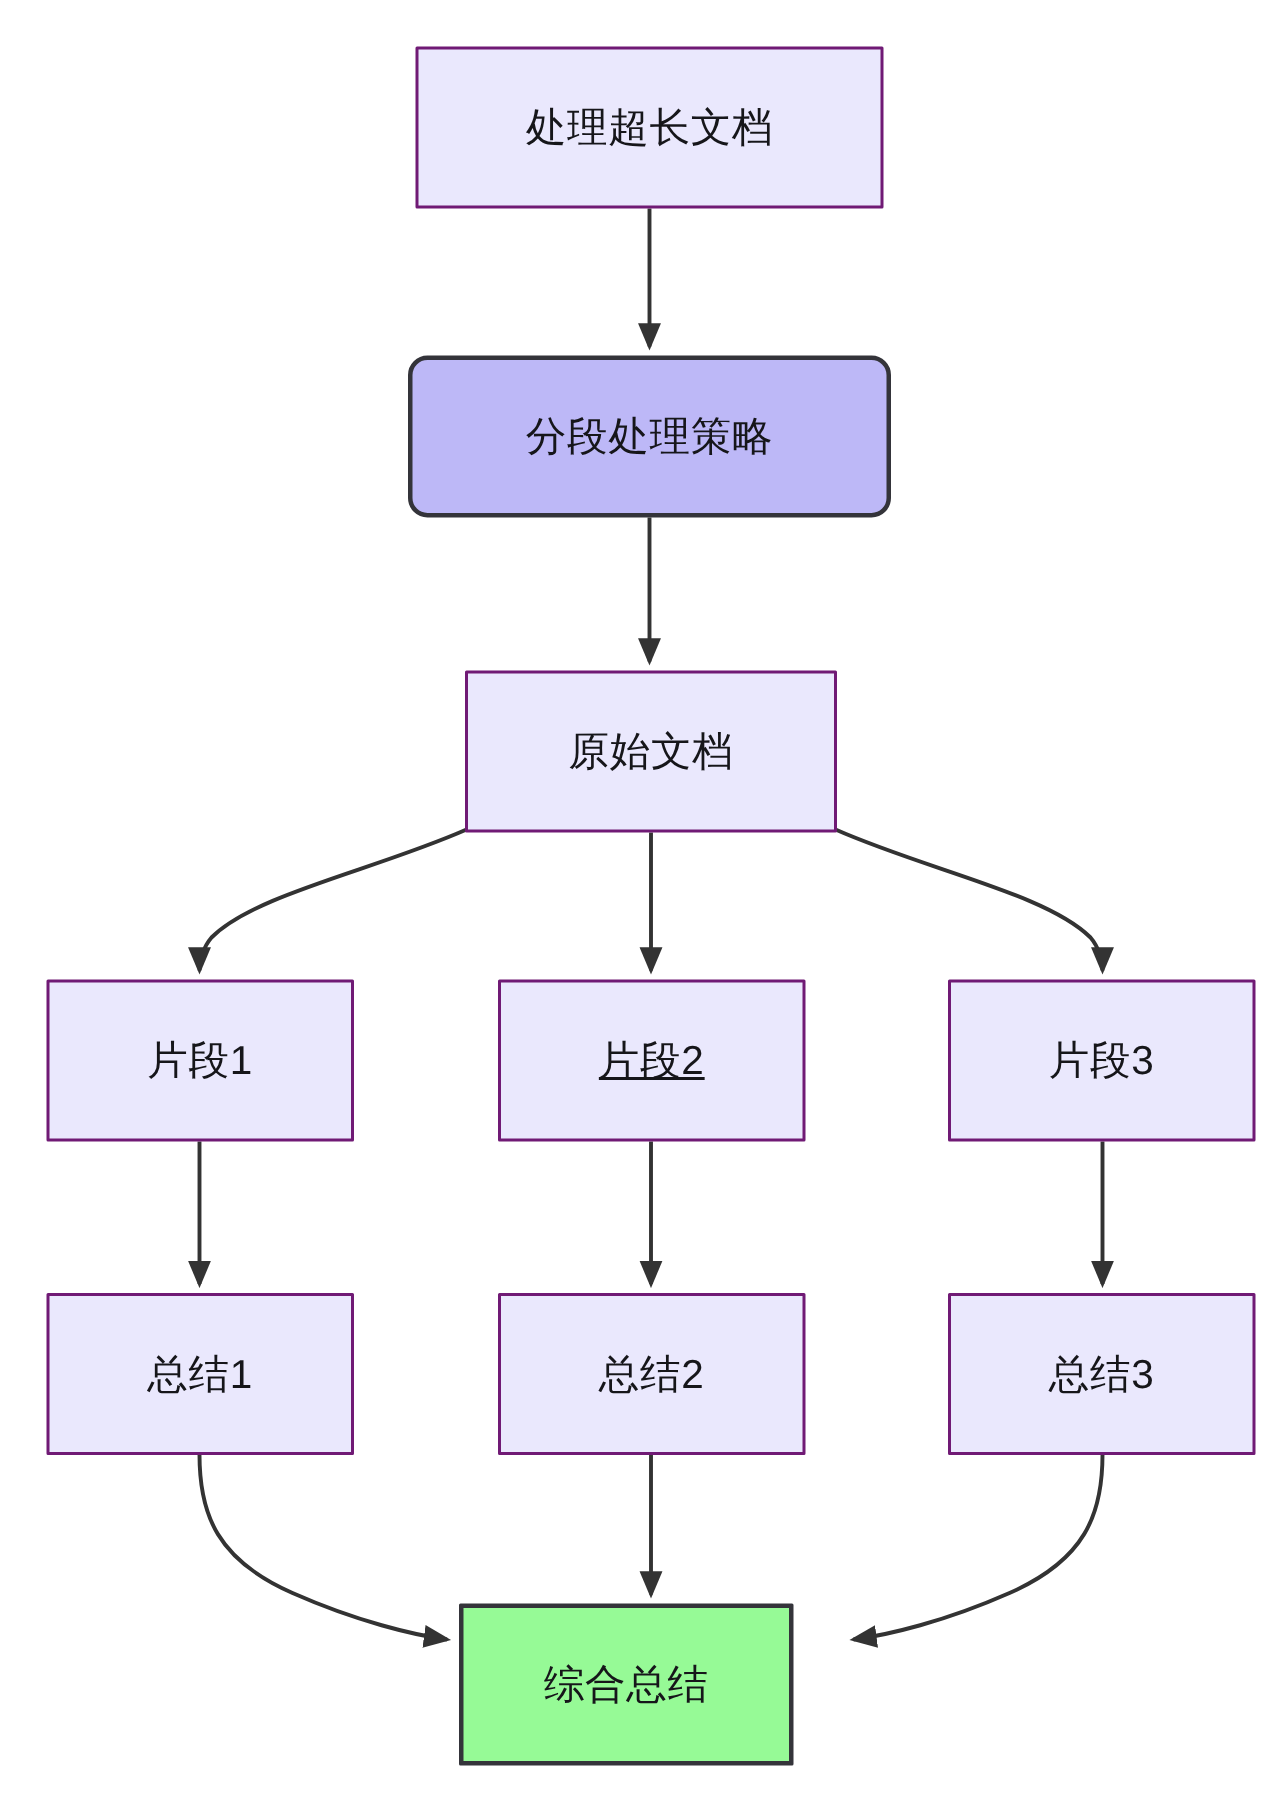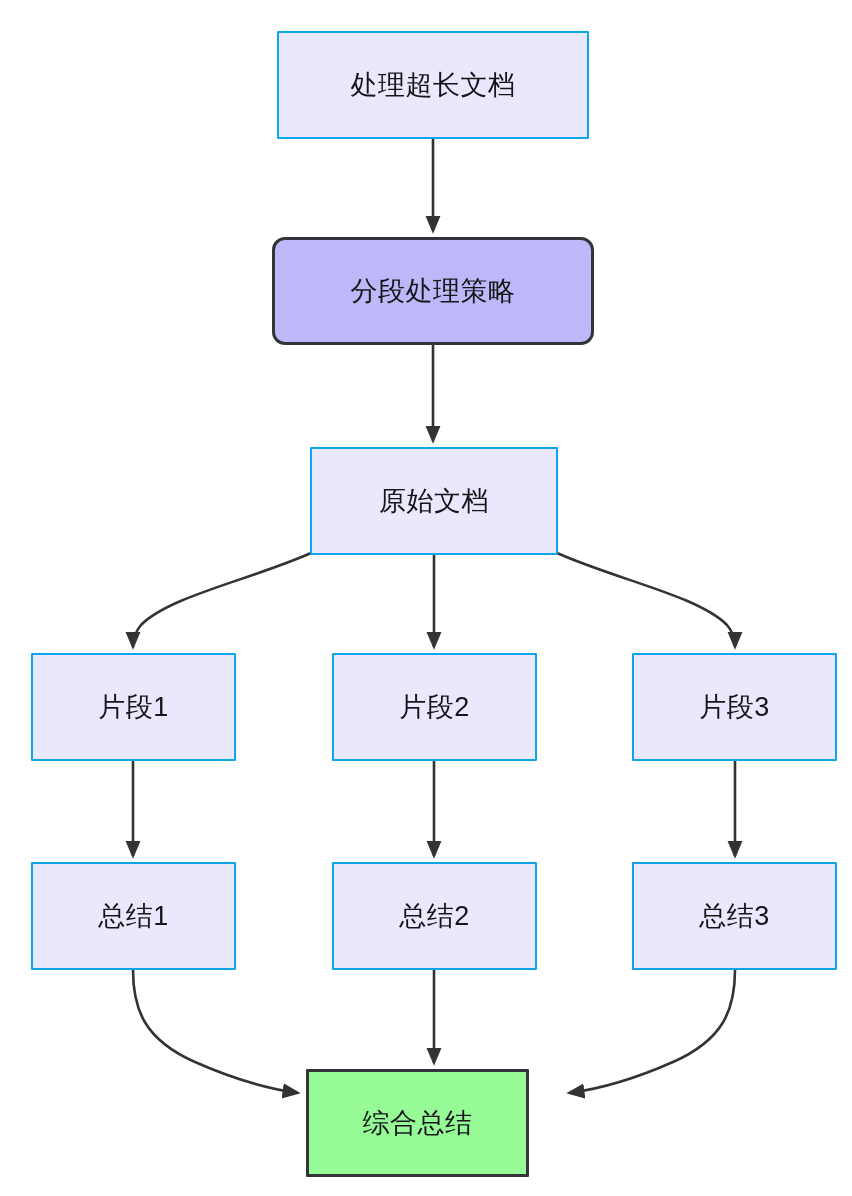--- a/index.html
+++ b/index.html
@@ -31,21 +31,21 @@
     justify-content: center;
     text-align: center;
     color: #16161a;
     font-size: 27px;
     line-height: 1.2;
     letter-spacing: 0.5px;
     white-space: nowrap;
   }
   .node-normal {
     background: #eae8fd;
-    border: 2px solid #0ea5e9;
+    border: 2px solid #701a75;
     border-radius: 1px;
   }
   .node-strong {
     background: #bdb8f7;
     border: 3px solid #34343a;
     border-radius: 13px;
   }
   .node-final {
     background: #96fa96;
     border: 3px solid #34343a;
@@ -88,21 +88,21 @@
   </div>
 
   <div class="node node-normal" style="left:310px; top:447px; width:248px; height:108px;">
     <span>原始文档</span>
   </div>
 
   <div class="node node-normal" style="left:31px; top:653px; width:205px; height:108px;">
     <span>片段1</span>
   </div>
 
-  <div class="node node-normal" style="left:332px; top:653px; width:205px; height:108px;">
+  <div class="node node-normal" style="left:332px; top:653px; width:205px; height:108px;text-decoration:underline;">
     <span>片段2</span>
   </div>
 
   <div class="node node-normal" style="left:632px; top:653px; width:205px; height:108px;">
     <span>片段3</span>
   </div>
 
   <div class="node node-normal" style="left:31px; top:862px; width:205px; height:108px;">
     <span>总结1</span>
   </div>

